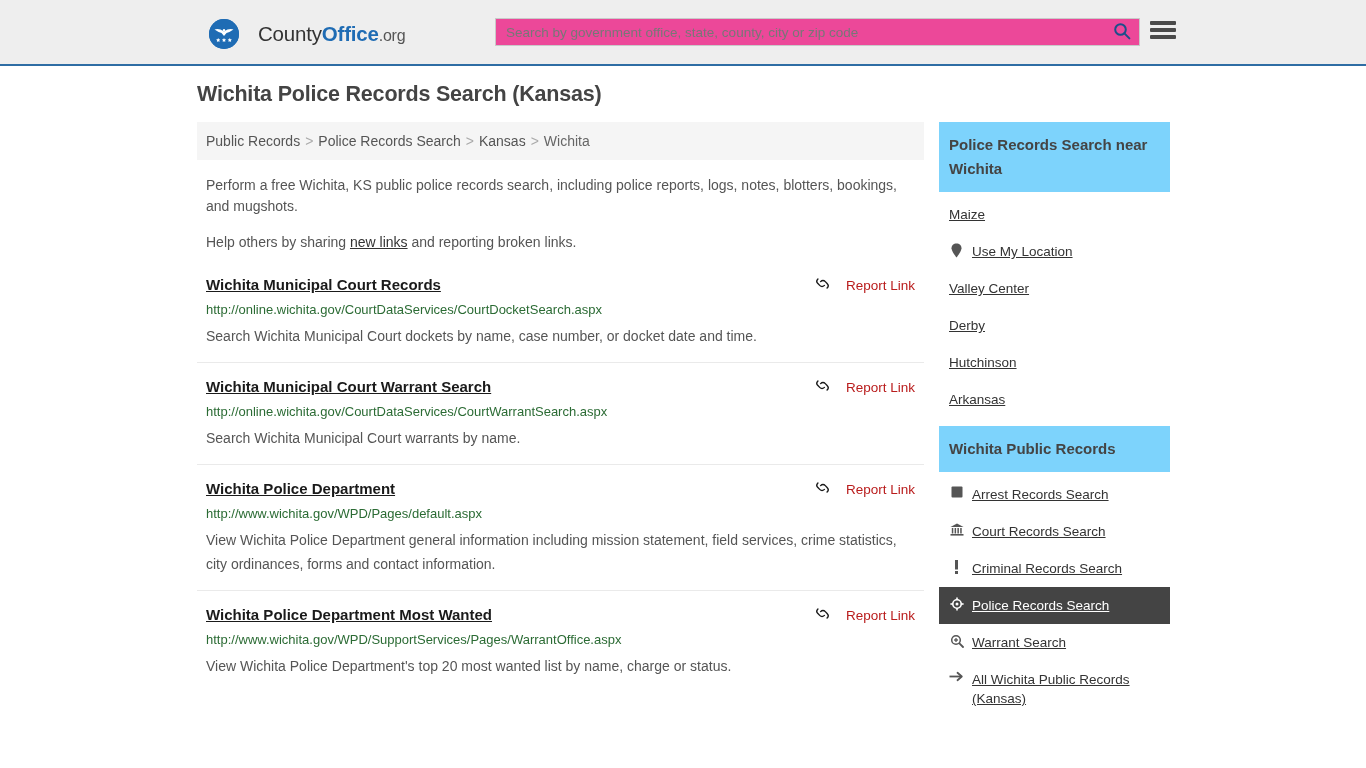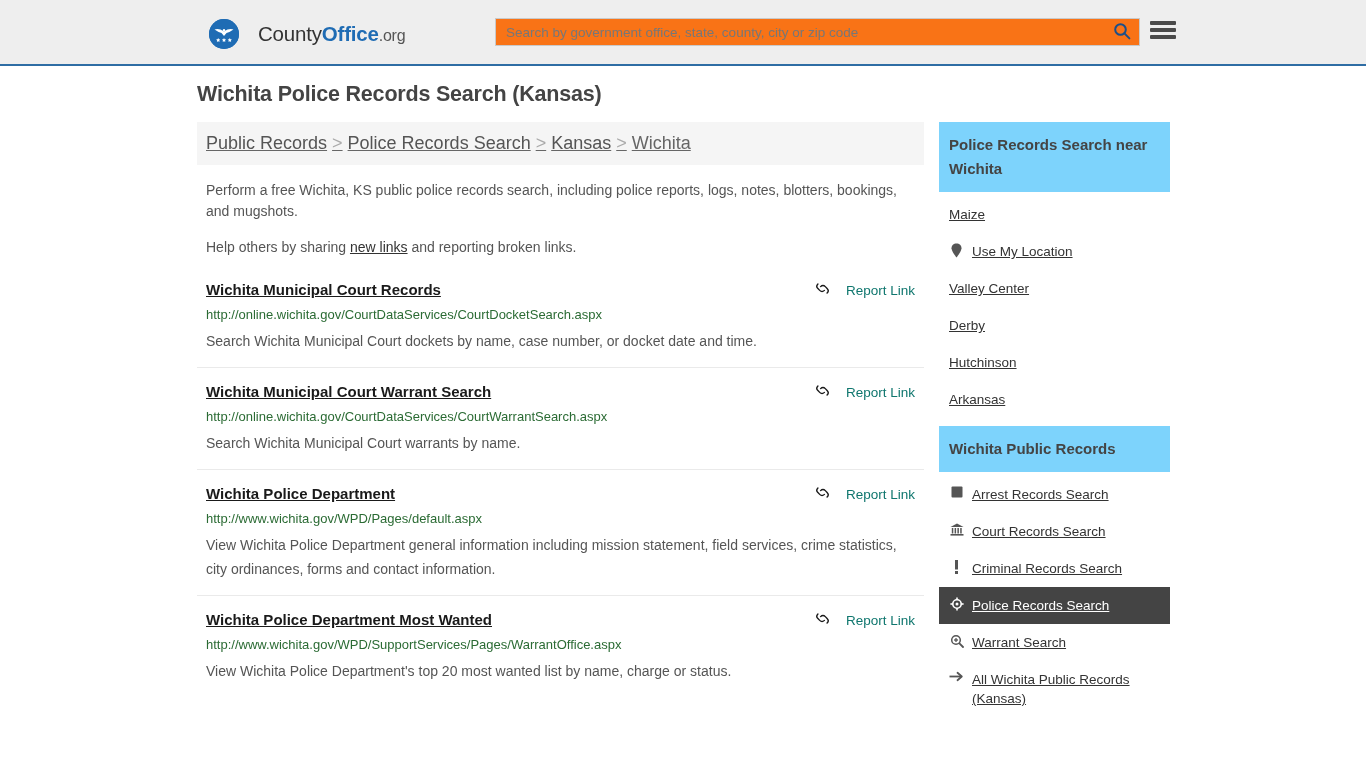--- a/index.html
+++ b/index.html
@@ -49,21 +49,21 @@
   .brand-text .b-office { color: #1f6cb4; font-weight: bold; }
   .brand-text .b-county { color: #333333; }
   .brand-text .b-org { color: #555555; font-size: 16px; }
 
   .search-wrap {
     position: absolute;
     left: 495px;
     top: 18px;
     width: 645px;
     height: 28px;
-    background: #f97316;
+    background: #ec4899;
     border: 1px solid #c9c9c9;
     display: flex;
     align-items: center;
   }
   .search-input {
     flex: 1;
     border: 0;
     outline: 0;
     height: 100%;
     padding: 0 10px;
@@ -131,24 +131,23 @@
     position: absolute;
     left: 939px;
     top: 0;
     width: 231px;
   }
 
   
   .breadcrumb {
     background: #f5f5f5;
     padding: 11px 9px;
-    font-size: 18px;
+    font-size: 14px;
     color: #666666;
     white-space: nowrap;
-    text-decoration: underline;
   }
   .breadcrumb a {
     color: #555555;
     text-decoration: none;
   }
   .breadcrumb .sep { color: #aaaaaa; margin: 0 5px; }
   .breadcrumb .current { color: #666666; }
 
   
   .intro p {
@@ -183,21 +182,21 @@
     color: #1a1a1a;
     text-decoration: underline;
     line-height: 20px;
     display: inline-block;
   }
   .report-link {
     display: flex;
     align-items: center;
     gap: 16px;
     font-size: 13.5px;
-    color: #0f766e;
+    color: #b91c1c;
     text-decoration: none;
     white-space: nowrap;
     margin-top: 1px;
   }
   .report-link .lbl { text-decoration: none; }
   .result-url {
     display: block;
     margin-top: 6px;
     font-size: 13px;
     color: #2b6b34;

